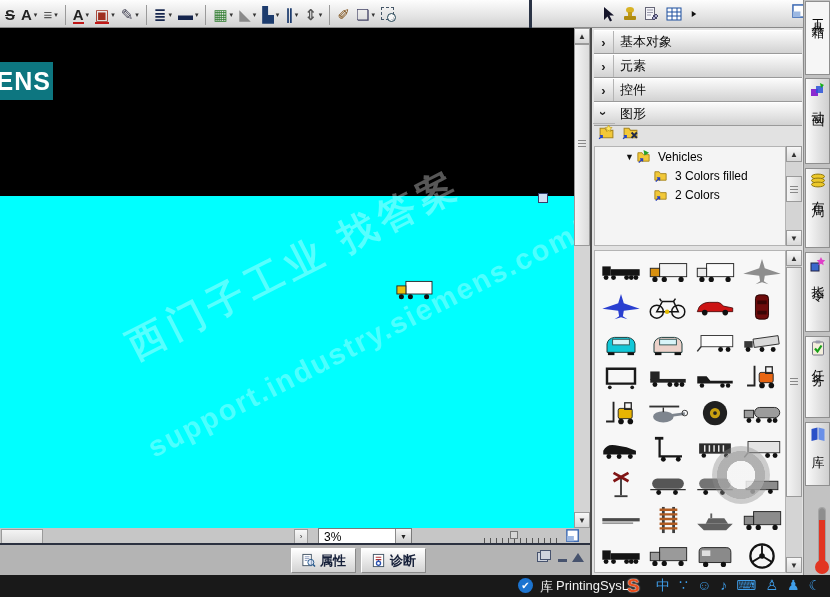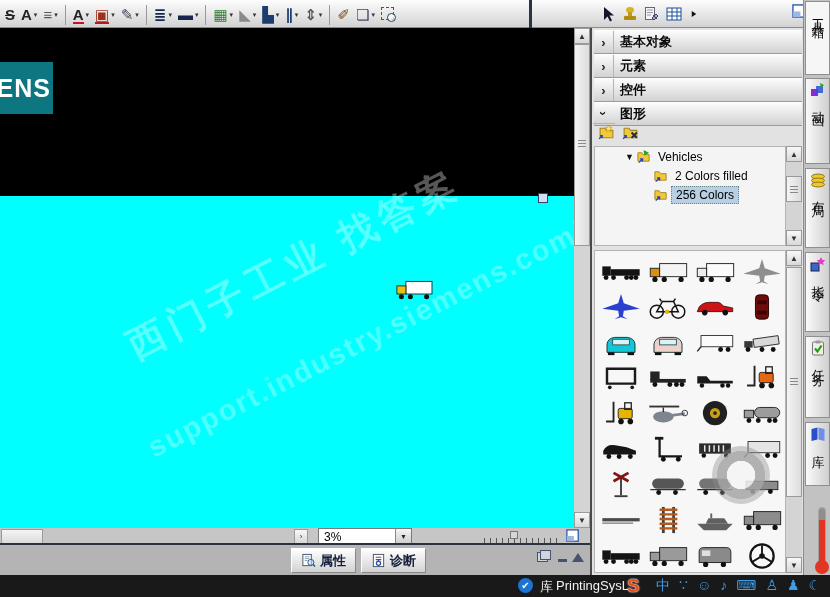--- a/index.html
+++ b/index.html
@@ -17,21 +17,21 @@
   .tbi .dd{font-size:7px;color:#333;margin-left:2px;}
   .sep{display:inline-block;width:1px;height:20px;background:#9a9a9a;margin:0 4px;vertical-align:middle;}
   .zr{display:inline-block;width:11px;height:11px;border:1px dashed #456;position:relative;}
   .zr:after{content:"";position:absolute;right:-3px;bottom:-3px;width:7px;height:7px;border:1.5px solid #245;border-radius:50%;background:rgba(255,255,255,.7);}
   #tb-divider{left:529px;top:0;width:3px;height:28px;background:#2b3446;}
   #tb-panel-tools{left:600px;top:3px;height:22px;display:flex;gap:6px;align-items:center;}
   #tb-float{left:792px;top:4px;}
   
   #cv{left:0;top:28px;width:574px;height:500px;background:#000;overflow:hidden;}
   #cv-cyan{position:absolute;left:0;top:168px;width:574px;height:332px;background:#00ffff;}
-  #siemens-box{position:absolute;left:0;top:34px;width:53px;height:52px;background:#0d7680;
+  #siemens-box{position:absolute;left:0;top:34px;width:53px;height:38px;background:#0d7680;
                display:flex;align-items:center;justify-content:flex-end;}
   #siemens-box span{color:#fff;font-weight:bold;font-size:25px;letter-spacing:1px;padding-right:2px;}
   #sel-handle{position:absolute;left:538px;top:165px;width:8px;height:8px;background:#cfe0f4;border:1px solid #35406e;}
   .wm{position:absolute;color:#fff;white-space:nowrap;transform:rotate(-27deg);transform-origin:left center;font-weight:bold;}
   #wm1{left:130px;top:295px;font-size:38px;letter-spacing:6px;opacity:.34;}
   #wm2{left:150px;top:405px;font-size:29px;letter-spacing:2px;opacity:.30;}
   
   .sb-btn{position:absolute;background:linear-gradient(#f8f8f8,#d8d8d8);border:1px solid #9a9a9a;box-sizing:border-box;
           display:flex;align-items:center;justify-content:center;font-size:8px;color:#333;}
   .sb-thumb{position:absolute;background:linear-gradient(90deg,#f4f4f4,#dcdcdc);border:1px solid #9a9a9a;box-sizing:border-box;}
@@ -54,21 +54,21 @@
         font-size:13px;font-weight:bold;color:#16203a;}
   .ibadge{display:inline-flex;width:13px;height:13px;border-radius:50%;background:#f2c810;border:1px solid #a88a00;
           align-items:center;justify-content:center;font-size:9px;font-weight:bold;color:#333;font-style:italic;}
   .wctl{position:absolute;top:7px;color:#47536e;}
   
   #rpanel{left:590px;top:28px;width:213px;height:547px;background:#e2e2e2;border-left:2px solid #4a4a4a;box-sizing:border-box;}
   .acc{position:absolute;left:2px;width:208px;height:22px;display:flex;align-items:stretch;
        background:linear-gradient(#fbfbfb,#d2d2d2);border-bottom:1px solid #9a9a9a;border-top:1px solid #fff;}
   .acc .chev{width:19px;border-right:1px solid #b4b4b4;display:flex;align-items:center;justify-content:center;
              font-size:13px;font-weight:bold;color:#222;}
-  .acc .lab{padding-left:6px;font-size:13px;font-weight:bold;color:#0a0a0a;display:flex;align-items:center;}
+  .acc .lab{padding-left:6px;font-size:13px;font-weight:normal;color:#0a0a0a;display:flex;align-items:center;}
   #ftools{left:598px;top:124px;display:flex;gap:7px;}
   #tree{left:594px;top:146px;width:192px;height:100px;background:#f4f4f4;border:1px solid #b4b4b4;box-sizing:border-box;overflow:hidden;}
   .trow{height:19px;display:flex;align-items:center;font-size:12px;color:#000;}
   .trow .lbl{padding:1px 4px;}
   .trow .lbl.sel{background:#b8cfe4;border:1px dotted #688;}
   .caret{font-size:9px;color:#111;margin-right:2px;}
   #palette{left:594px;top:250px;width:192px;height:323px;background:#f7f7f7;border:1px solid #b4b4b4;box-sizing:border-box;overflow:hidden;}
   .pcell{position:absolute;width:47px;height:35px;display:flex;align-items:center;justify-content:center;}
   
   #strip{left:803px;top:0;width:27px;height:575px;background:#c2c2c2;border-left:1px solid #8a8a8a;box-sizing:border-box;}
@@ -307,30 +307,30 @@
         </span>
      <span class="lbl">Vehicles</span>
    </div>
       <div class="trow" style="padding-left:58px;">
      <span style="display:inline-flex;margin-right:3px;">
           <svg xmlns="http://www.w3.org/2000/svg" width="15" height="15" viewBox="0 0 16 16">
             <path d="M2,5 L2,13 L14,13 L14,6 L8,6 L6.5,4 L2,4 Z" fill="#f2c838" stroke="#a8861e"></path>
             <path d="M3,14.5 l4,-4 m0,2.8 v-2.8 h-2.8" stroke="#2840c0" stroke-width="1.4" fill="none"></path>
           </svg>
         </span>
-     <span class="lbl ">2 Colors filled</span>
+     <span class="lbl ">3 Colors filled</span>
    </div>
       <div class="trow" style="padding-left:58px;">
      <span style="display:inline-flex;margin-right:3px;">
           <svg xmlns="http://www.w3.org/2000/svg" width="15" height="15" viewBox="0 0 16 16">
             <path d="M2,5 L2,13 L14,13 L14,6 L8,6 L6.5,4 L2,4 Z" fill="#f2c838" stroke="#a8861e"></path>
             <path d="M3,14.5 l4,-4 m0,2.8 v-2.8 h-2.8" stroke="#2840c0" stroke-width="1.4" fill="none"></path>
           </svg>
         </span>
-     <span class="lbl sel">256 Colors</span>
+     <span class="lbl ">2 Colors</span>
    </div>
     </div>
   <div id="tree-scroll" class="abs" style="left:786px;top:146px;width:16px;height:100px;background:#d4d4d4;">
       <div class="sb-btn" style="left:0;top:0;width:16px;height:16px;">▲</div>
       <div class="sb-thumb" style="left:0;top:30px;width:16px;height:26px;">
         <div class="grip" style="top:9px;"></div>
       </div>
       <div class="sb-btn" style="left:0;top:84px;width:16px;height:16px;">▼</div>
     </div>
   <div id="palette" class="abs">

